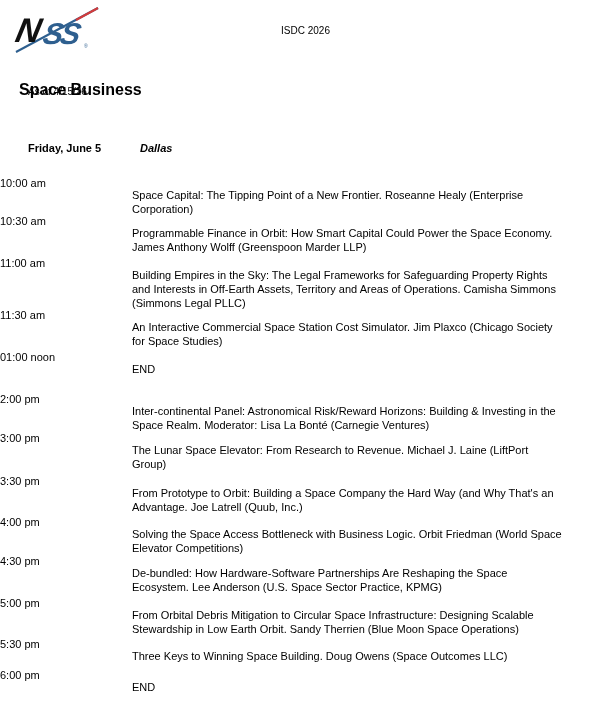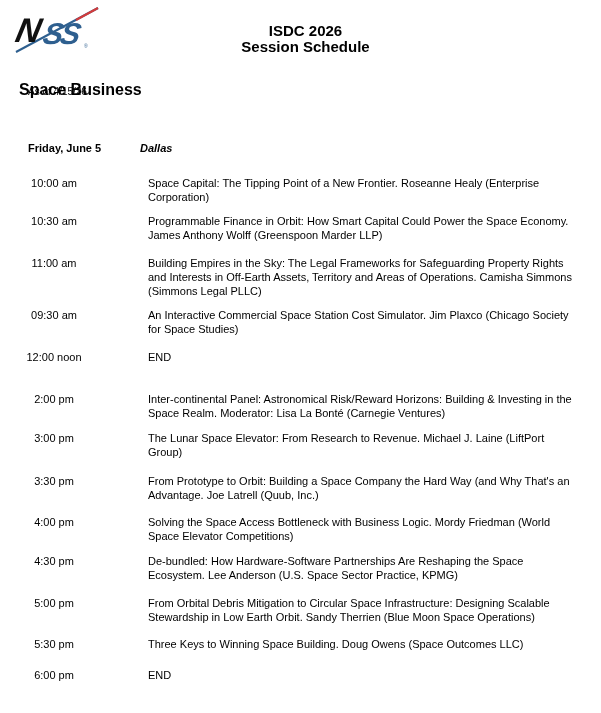--- a/index.html
+++ b/index.html
@@ -2,46 +2,45 @@
 <html><head>
   <meta charset="utf-8">
   <style>
     html, body { margin: 0; padding: 0; background: #ffffff; }
     body {
       width: 601px; height: 713px; position: relative; overflow: hidden;
       font-family: "Liberation Sans", sans-serif; color: #000;
     }
     .logo { position: absolute; left: 14px; top: 4px; width: 86px; height: 52px; }
     .header { position: absolute; left: 0; top: 23px; width: 601px; text-align: center; }
-    .header div { font-size: 15px; font-weight: bold; line-height: 16px; margin-left: 10px; }
+    .header div { font-size: 10px; font-weight: normal; line-height: 16px; margin-left: 10px; }
     .section-title { position: absolute; left: 19px; top: 81px; font-size: 16px; font-weight: bold; }
     .as-of { position: absolute; left: 28px; top: 86px; font-size: 10px; }
     .day-row { position: absolute; top: 142px; left: 0; width: 601px; font-size: 11px; font-weight: bold; }
     .day-label { position: absolute; left: 28px; }
     .loc-label { position: absolute; left: 140px; font-style: italic; }
     .row { position: absolute; left: 0; width: 601px; font-size: 11px; line-height: 14px; }
-    .row .time { position: absolute; left: 0; width: 108px; text-align: center; }
-    .row .desc { position: absolute; left: 148px; width: 432px; }
+    .row .time { position: absolute; left: 0; width: 108px; text-align: left; }
+    .row .desc { position: absolute; left: 132px; width: 432px; margin-top: 12px; }
   </style>
 </head>
 <body>
 
 <div class="logo">
   <svg width="86" height="52" viewBox="0 0 86 52">
     <line x1="2" y1="48" x2="84" y2="4" stroke="#2e5f8f" stroke-width="2"></line>
     <line x1="62" y1="16" x2="84" y2="4" stroke="#d23b3b" stroke-width="2"></line>
     <text x="8" y="38" font-family="Liberation Sans, sans-serif" font-size="34" font-weight="bold" font-style="italic" fill="#111111" transform="skewX(-12)" letter-spacing="-3">N</text>
     <text x="36" y="40" font-family="Liberation Sans, sans-serif" font-size="30" font-weight="bold" font-style="italic" fill="#2e5f8f" transform="skewX(-12)" letter-spacing="-3">SS</text>
     <text x="70" y="44" font-family="Liberation Sans, sans-serif" font-size="5" fill="#2e5f8f">®</text>
   </svg>
 </div>
 
 <div class="header">
   <div>ISDC 2026</div>
-  <div>Session Schedule</div>
 </div>
 
 <div class="section-title">Space Business</div>
 <div class="as-of">As of 4/15/26</div>
 
 <div class="day-row">
   <span class="day-label">Friday, June 5</span>
   <span class="loc-label">Dallas</span>
 </div>
 
@@ -51,42 +50,42 @@
 </div>
 <div class="row" style="top:214px">
   <span class="time">10:30 am</span>
   <span class="desc">Programmable Finance in Orbit: How Smart Capital Could Power the Space Economy. James Anthony Wolff (Greenspoon Marder LLP)</span>
 </div>
 <div class="row" style="top:256px">
   <span class="time">11:00 am</span>
   <span class="desc">Building Empires in the Sky: The Legal Frameworks for Safeguarding Property Rights and Interests in Off-Earth Assets, Territory and Areas of Operations. Camisha Simmons (Simmons Legal PLLC)</span>
 </div>
 <div class="row" style="top:308px">
-  <span class="time">09:30 am</span>
+  <span class="time">11:30 am</span>
   <span class="desc">An Interactive Commercial Space Station Cost Simulator. Jim Plaxco (Chicago Society for Space Studies)</span>
 </div>
 <div class="row" style="top:350px">
-  <span class="time">12:00 noon</span>
+  <span class="time">01:00 noon</span>
   <span class="desc">END</span>
 </div>
 <div class="row" style="top:392px">
   <span class="time">2:00 pm</span>
   <span class="desc">Inter-continental Panel: Astronomical Risk/Reward Horizons: Building &amp; Investing in the Space Realm. Moderator:   Lisa La Bonté (Carnegie Ventures)</span>
 </div>
 <div class="row" style="top:431px">
   <span class="time">3:00 pm</span>
   <span class="desc">The Lunar Space Elevator: From Research to Revenue. Michael J. Laine (LiftPort Group)</span>
 </div>
 <div class="row" style="top:474px">
   <span class="time">3:30 pm</span>
   <span class="desc">From Prototype to Orbit: Building a Space Company the Hard Way (and Why That's an Advantage. Joe Latrell (Quub, Inc.)</span>
 </div>
 <div class="row" style="top:515px">
   <span class="time">4:00 pm</span>
-  <span class="desc">Solving the Space Access Bottleneck with Business Logic. Mordy Friedman (World Space Elevator Competitions)</span>
+  <span class="desc">Solving the Space Access Bottleneck with Business Logic. Orbit Friedman (World Space Elevator Competitions)</span>
 </div>
 <div class="row" style="top:554px">
   <span class="time">4:30 pm</span>
   <span class="desc">De-bundled: How Hardware-Software Partnerships Are Reshaping the Space Ecosystem. Lee Anderson (U.S. Space Sector Practice, KPMG)</span>
 </div>
 <div class="row" style="top:596px">
   <span class="time">5:00 pm</span>
   <span class="desc">From Orbital Debris Mitigation to Circular Space Infrastructure: Designing Scalable Stewardship in Low Earth Orbit. Sandy Therrien (Blue Moon Space Operations)</span>
 </div>
 <div class="row" style="top:637px">

